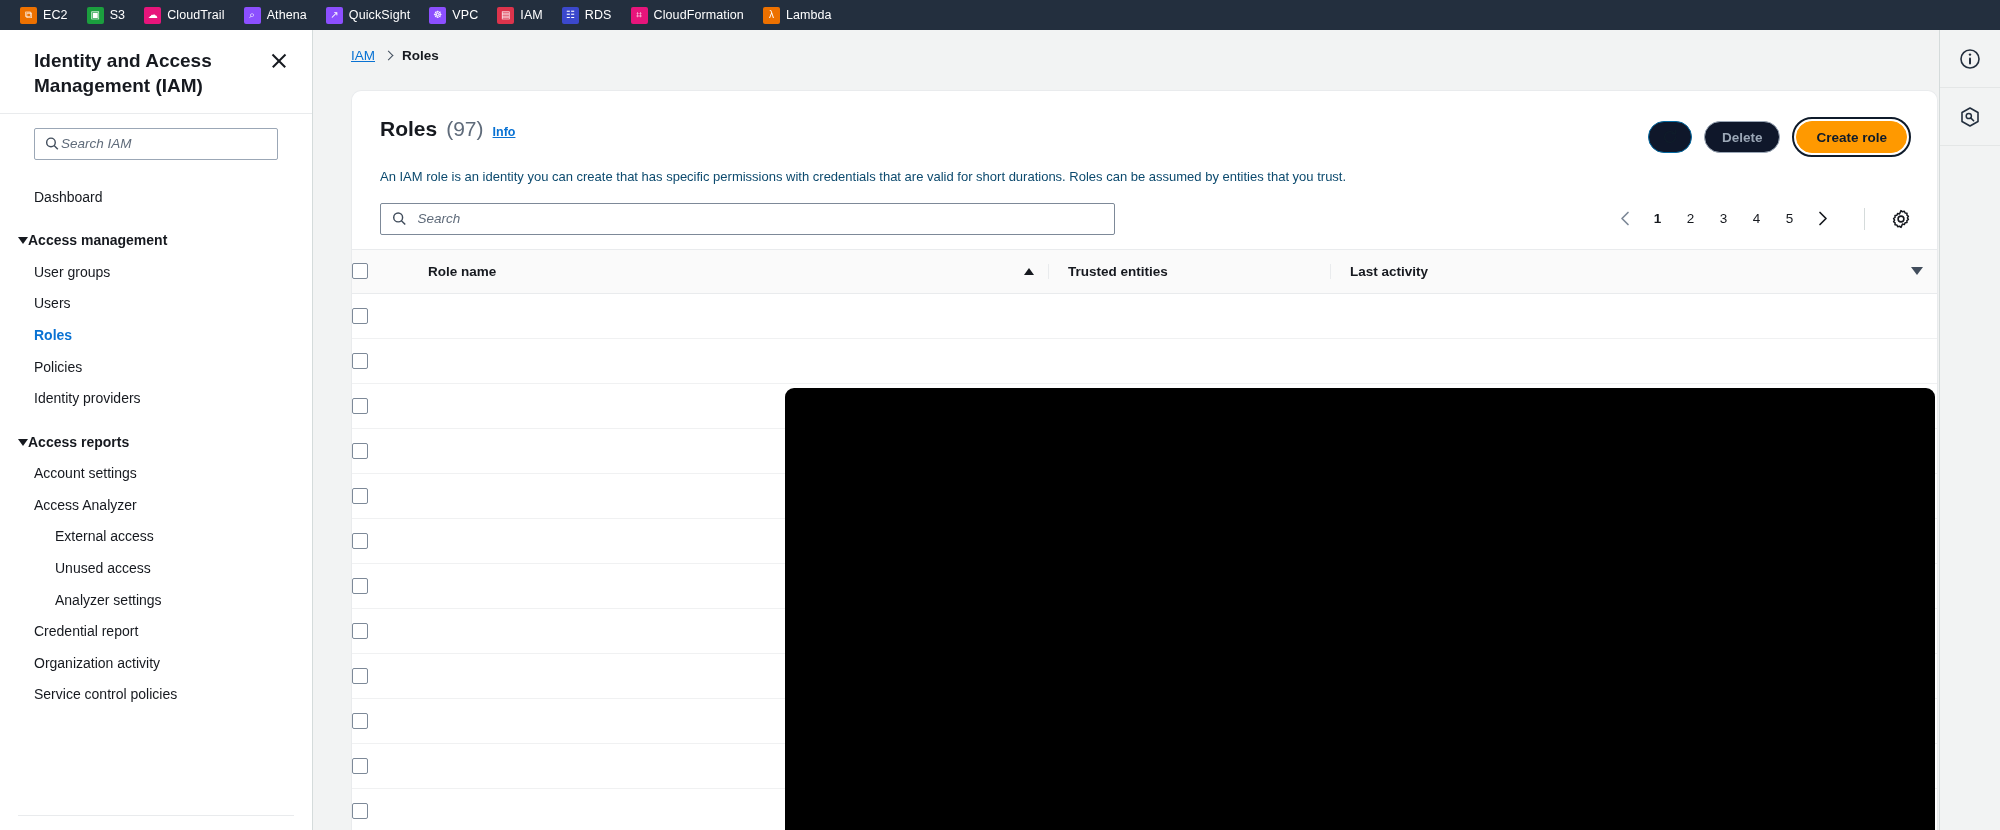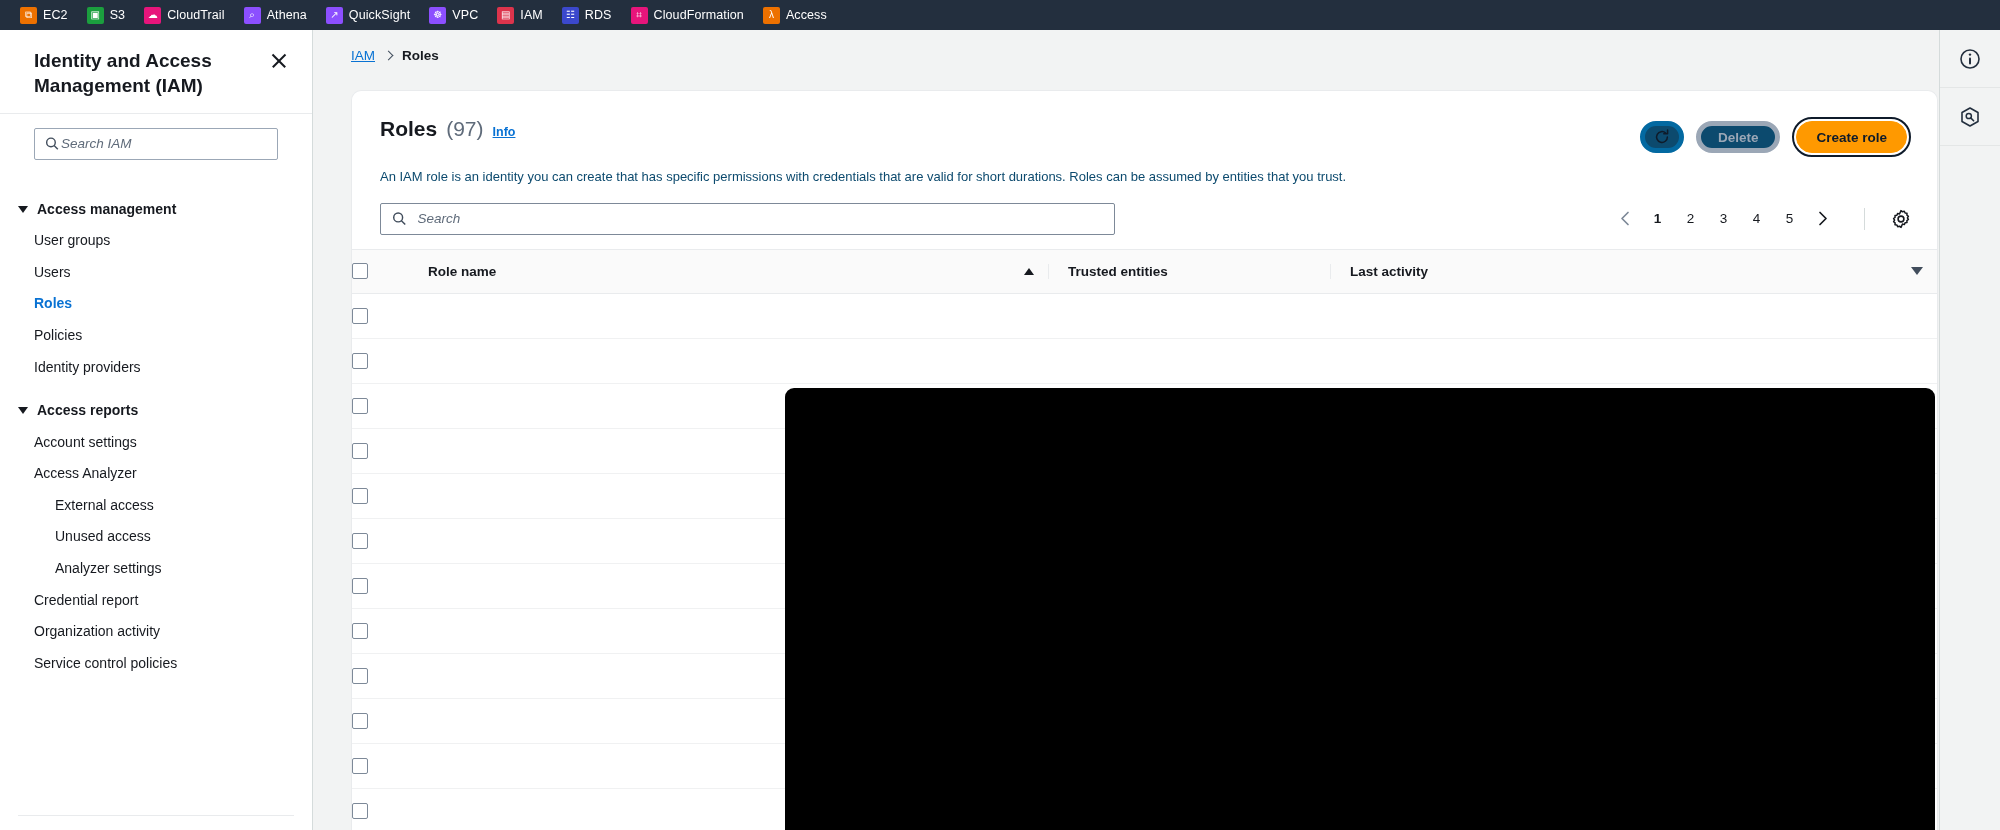--- a/index.html
+++ b/index.html
@@ -120,21 +120,20 @@
     color: #16191f;
     padding: 6px 18px 6px 34px;
     cursor: pointer;
     line-height: 1.4;
     white-space: nowrap;
   }
   .nav-item.group {
     font-weight: bold;
     display: flex;
     align-items: center;
-    gap: 9px;
     padding-left: 18px;
     margin-top: 12px;
   }
   .caret {
     width: 0; height: 0;
     border-left: 5.5px solid transparent;
     border-right: 5.5px solid transparent;
     border-top: 7px solid #16191f;
     flex: none;
   }
@@ -187,22 +186,22 @@
   }
   .ph-left { display: flex; align-items: baseline; gap: 9px; }
   .ph-title { font-size: 21px; font-weight: bold; color: #16191f; }
   .ph-count { font-size: 21px; color: #5f6b7a; font-weight: normal; }
   .ph-info { font-size: 12.5px; color: #0972d3; text-decoration: underline; cursor: pointer; font-weight: bold; }
   .ph-actions { display: flex; align-items: center; gap: 12px; }
 
   .btn {
     height: 32px;
     border-radius: 18px;
-    border: 5px solid #0369a1;
-    background: #0c4a6e;
+    border: 1px solid #0369a1;
+    background: #0f172a;
     font-size: 13.5px;
     font-weight: bold;
     color: #0f1b2a;
     padding: 0 17px;
     cursor: pointer;
     font-family: "Liberation Sans", sans-serif;
     display: flex; align-items: center; justify-content: center;
   }
   .btn.icon { width: 44px; padding: 0; }
   .btn.disabled { color: #9ba7b6; border-color: #9ba7b6; cursor: default; }
@@ -377,21 +376,21 @@
     <div class="svc">
       <span class="svc-ico" style="background:#3b48cc">☷</span>
       <span class="svc-lbl">RDS</span>
     </div>
     <div class="svc">
       <span class="svc-ico" style="background:#e7157b">⌗</span>
       <span class="svc-lbl">CloudFormation</span>
     </div>
     <div class="svc">
       <span class="svc-ico" style="background:#ed7100">λ</span>
-      <span class="svc-lbl">Access</span>
+      <span class="svc-lbl">Lambda</span>
     </div>
   </div>
 
 <div class="shell">
 
   <aside class="sidebar">
     <div class="sb-head">
       <div class="sb-title">Identity and Access Management (IAM)</div>
       <div class="sb-close"></div>
     </div>
@@ -399,20 +398,21 @@
     <div class="sb-searchwrap">
       <div class="sb-search">
         <svg class="ico" width="15" height="15" viewBox="0 0 16 16">
           <circle cx="6.8" cy="6.8" r="4.9" fill="none" stroke="#414d5c" stroke-width="1.6"></circle>
           <line x1="10.4" y1="10.4" x2="14.6" y2="14.6" stroke="#414d5c" stroke-width="1.6"></line>
         </svg>
         <input type="text" placeholder="Search IAM" style="">
       </div>
     </div>
     <nav class="sb-nav" id="nav-list">
+        <div class="nav-item "><span>Dashboard</span></div>
         <div class="nav-item group">
           <span class="caret"></span>
           <span>Access management</span>
         </div>
         <div class="nav-item child"><span>User groups</span></div>
         <div class="nav-item child"><span>Users</span></div>
         <div class="nav-item child active"><span>Roles</span></div>
         <div class="nav-item child"><span>Policies</span></div>
         <div class="nav-item child"><span>Identity providers</span></div>
         <div class="nav-item group">

